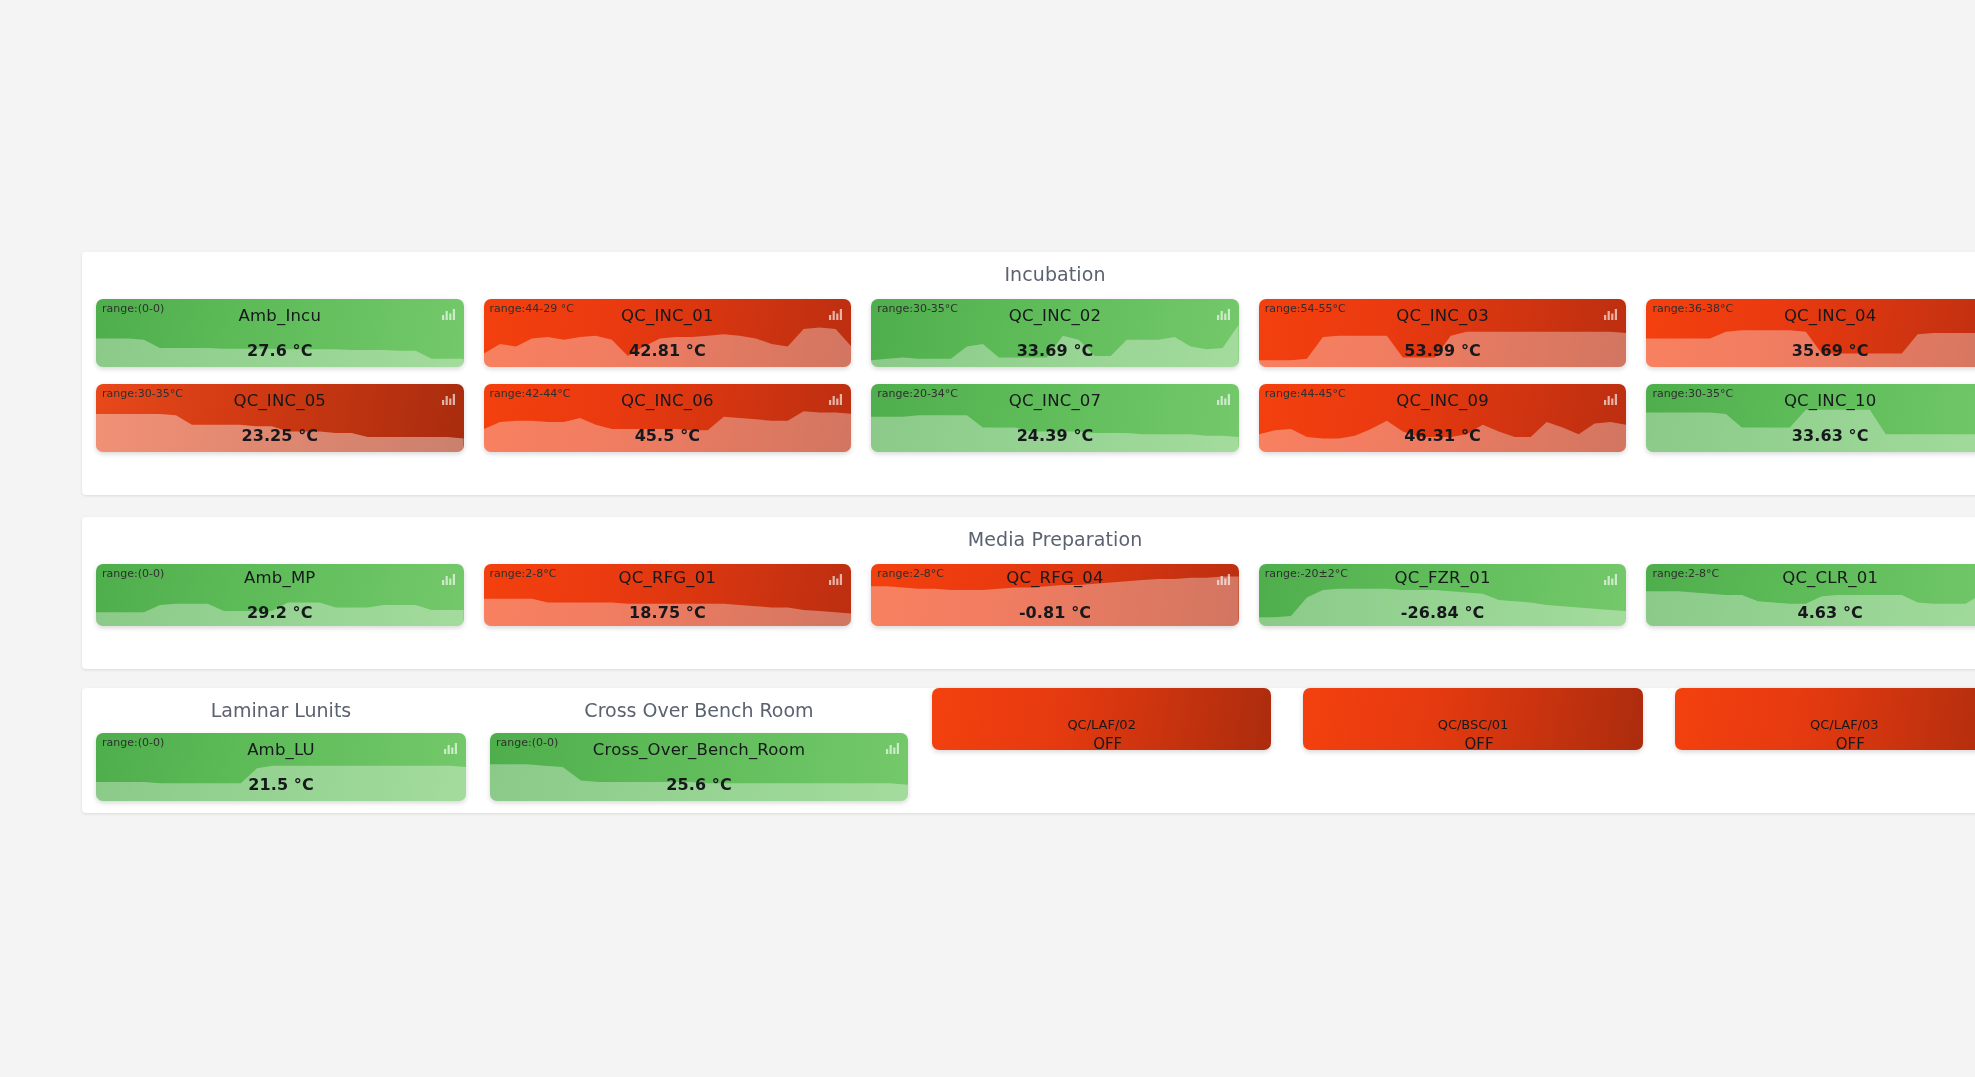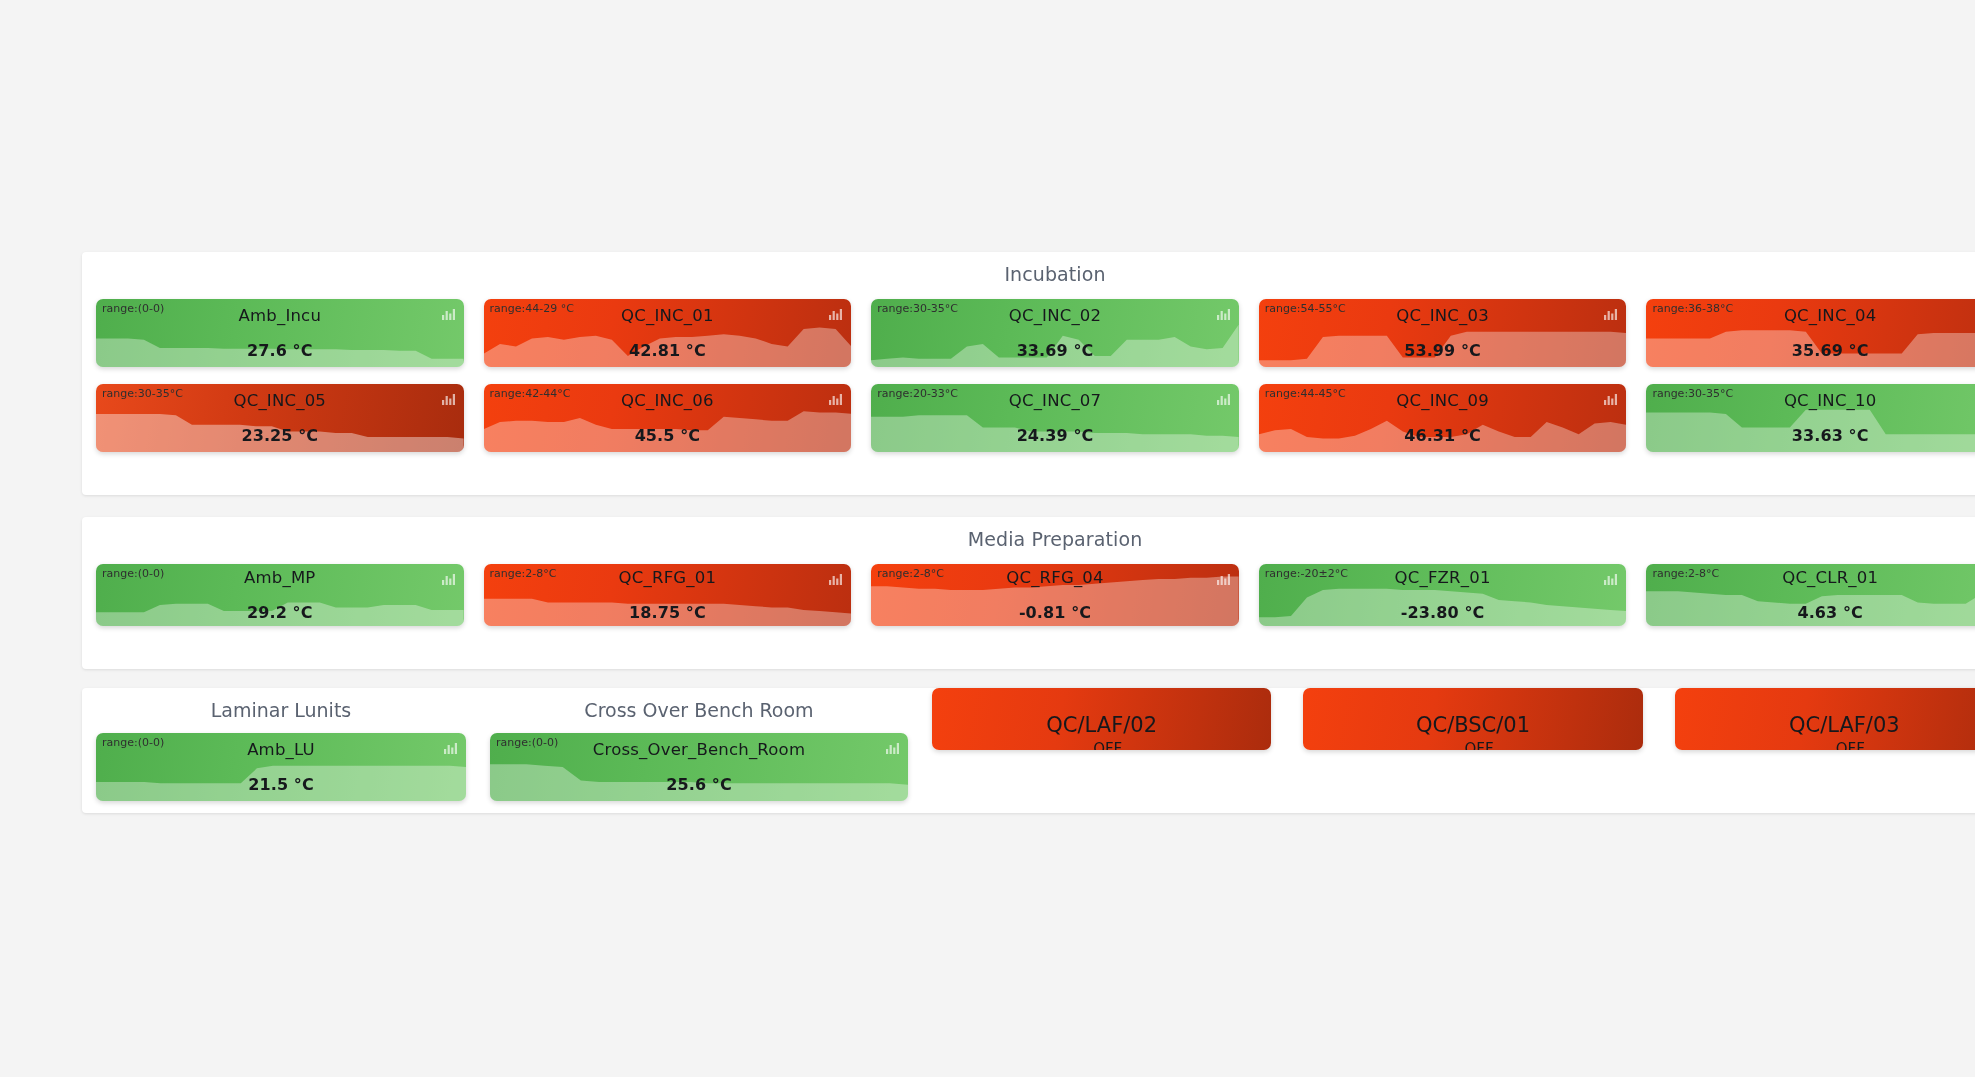--- a/index.html
+++ b/index.html
@@ -111,21 +111,21 @@
     border-radius: 7px;
     overflow: hidden;
     box-shadow: 0 2px 5px rgba(0,0,0,0.16);
     background: linear-gradient(100deg, #f4400e 0%, #e53a10 38%, #ab2c0d 100%);
     display: flex;
     flex-direction: column;
     align-items: center;
     justify-content: center;
     gap: 3px;
   }
-  .status-name  { font-size: 21px; color: #16181c; margin-top: 32px; }
+  .status-name  { font-size: 13px; color: #16181c; margin-top: 32px; }
   .status-value { font-size: 15px; color: #16181c; margin-left: 12px; }
 </style>
 </head>
 <body>
 
 <div class="page">
 
   <div class="panel" id="panel-incubation">
     <div class="section-title">Incubation</div>
     <div class="grid" id="grid-incubation">
@@ -262,21 +262,21 @@
             <div class="card-value">45.5 °C</div>
           </div>
         </div>
         <div class="card green">
           <div class="bg"></div>
           <div class="spark">
             <svg viewBox="0 0 100 40" preserveAspectRatio="none">
               <path d="M 0 40.00 L 0.00 19.20 L 4.35 19.20 L 8.70 19.20 L 13.04 18.40 L 17.39 18.40 L 21.74 18.40 L 26.09 18.40 L 30.43 25.60 L 34.78 25.60 L 39.13 25.60 L 43.48 28.00 L 47.83 28.00 L 52.17 28.00 L 56.52 28.00 L 60.87 28.80 L 65.22 28.80 L 69.57 28.80 L 73.91 29.60 L 78.26 29.60 L 82.61 29.60 L 86.96 29.60 L 91.30 30.40 L 95.65 30.40 L 100.00 31.20 L 100 40 Z" fill="rgba(255,255,255,0.34)"></path>
             </svg>
           </div>
-          <div class="range-label">range:20-33°C</div>
+          <div class="range-label">range:20-34°C</div>
           <div class="bars-icon"><svg width="14" height="14" viewBox="0 0 14 14">
               <rect x="1" y="8" width="2.2" height="5" fill="#ffffff" opacity="0.85"></rect>
               <rect x="4.6" y="4" width="2.2" height="9" fill="#ffffff" opacity="0.85"></rect>
               <rect x="8.2" y="6.5" width="2.2" height="6.5" fill="#ffffff" opacity="0.85"></rect>
               <rect x="11.8" y="2" width="2.2" height="11" fill="#ffffff" opacity="0.85"></rect>
             </svg></div>
           <div class="card-body">
             <div class="card-name">QC_INC_07</div>
             <div class="card-value">24.39 °C</div>
           </div>
@@ -391,21 +391,21 @@
           </div>
           <div class="range-label">range:-20±2°C</div>
           <div class="bars-icon"><svg width="14" height="14" viewBox="0 0 14 14">
               <rect x="1" y="8" width="2.2" height="5" fill="#ffffff" opacity="0.85"></rect>
               <rect x="4.6" y="4" width="2.2" height="9" fill="#ffffff" opacity="0.85"></rect>
               <rect x="8.2" y="6.5" width="2.2" height="6.5" fill="#ffffff" opacity="0.85"></rect>
               <rect x="11.8" y="2" width="2.2" height="11" fill="#ffffff" opacity="0.85"></rect>
             </svg></div>
           <div class="card-body">
             <div class="card-name">QC_FZR_01</div>
-            <div class="card-value">-23.80 °C</div>
+            <div class="card-value">-26.84 °C</div>
           </div>
         </div>
         <div class="card green">
           <div class="bg"></div>
           <div class="spark">
             <svg viewBox="0 0 100 40" preserveAspectRatio="none">
               <path d="M 0 40.00 L 0.00 17.60 L 4.35 17.60 L 8.70 17.60 L 13.04 18.40 L 17.39 19.20 L 21.74 20.00 L 26.09 20.00 L 30.43 24.00 L 34.78 24.80 L 39.13 25.60 L 43.48 25.60 L 47.83 20.80 L 52.17 20.00 L 56.52 20.00 L 60.87 20.00 L 65.22 20.00 L 69.57 20.00 L 73.91 24.80 L 78.26 25.60 L 82.61 25.60 L 86.96 25.60 L 91.30 19.20 L 95.65 18.40 L 100.00 18.40 L 100 40 Z" fill="rgba(255,255,255,0.34)"></path>
             </svg>
           </div>
           <div class="range-label">range:2-8°C</div>

